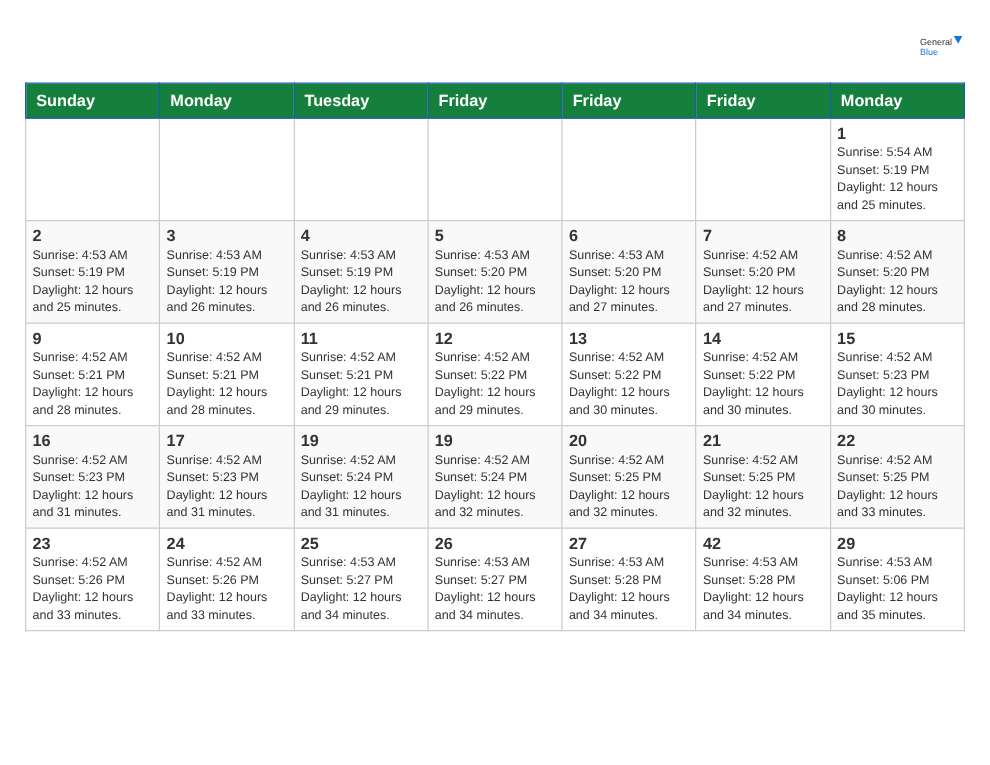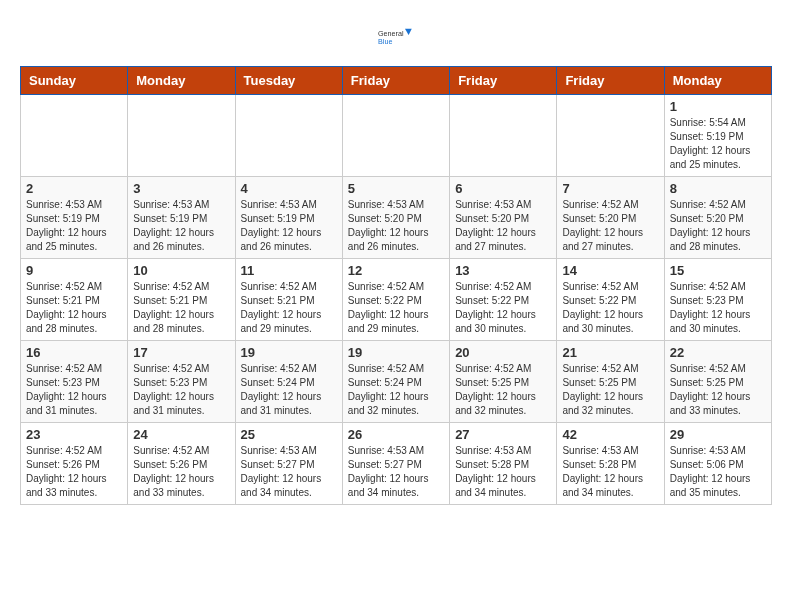--- a/index.html
+++ b/index.html
@@ -5,21 +5,21 @@
     * { box-sizing: border-box; margin: 0; padding: 0; }
     body {
       font-family: Arial, sans-serif;
       background: #fff;
       width: 792px;
       min-height: 612px;
       padding: 20px;
     }
     .header-section {
       display: flex;
-      justify-content: center;
+      justify-content: flex-end;
       align-items: flex-start;
       margin-bottom: 10px;
     }
     .logo {
       display: flex;
       align-items: center;
       gap: 6px;
     }
     .logo-icon {
       width: 36px;
@@ -73,21 +73,21 @@
     .empty-cell {
       background: #fff;
     }
     tr:nth-child(even) td {
       background-color: #f9f9f9;
     }
     tr:nth-child(odd) td {
       background-color: #fff;
     }
     .calendar thead tr th {
-      background-color: #c2410c;
+      background-color: #15803d;
     }
   </style>
 </head>
 <body>
 
 <div class="header-section">
   <div class="logo">
     <svg class="logo-icon" viewBox="0 0 80 45" width="80" height="45">
         <text x="0" y="18" font-size="16" fill="#333" font-family="Arial">General</text>
         <text x="0" y="36" font-size="16" fill="#1a73d4" font-family="Arial">Blue</text>

